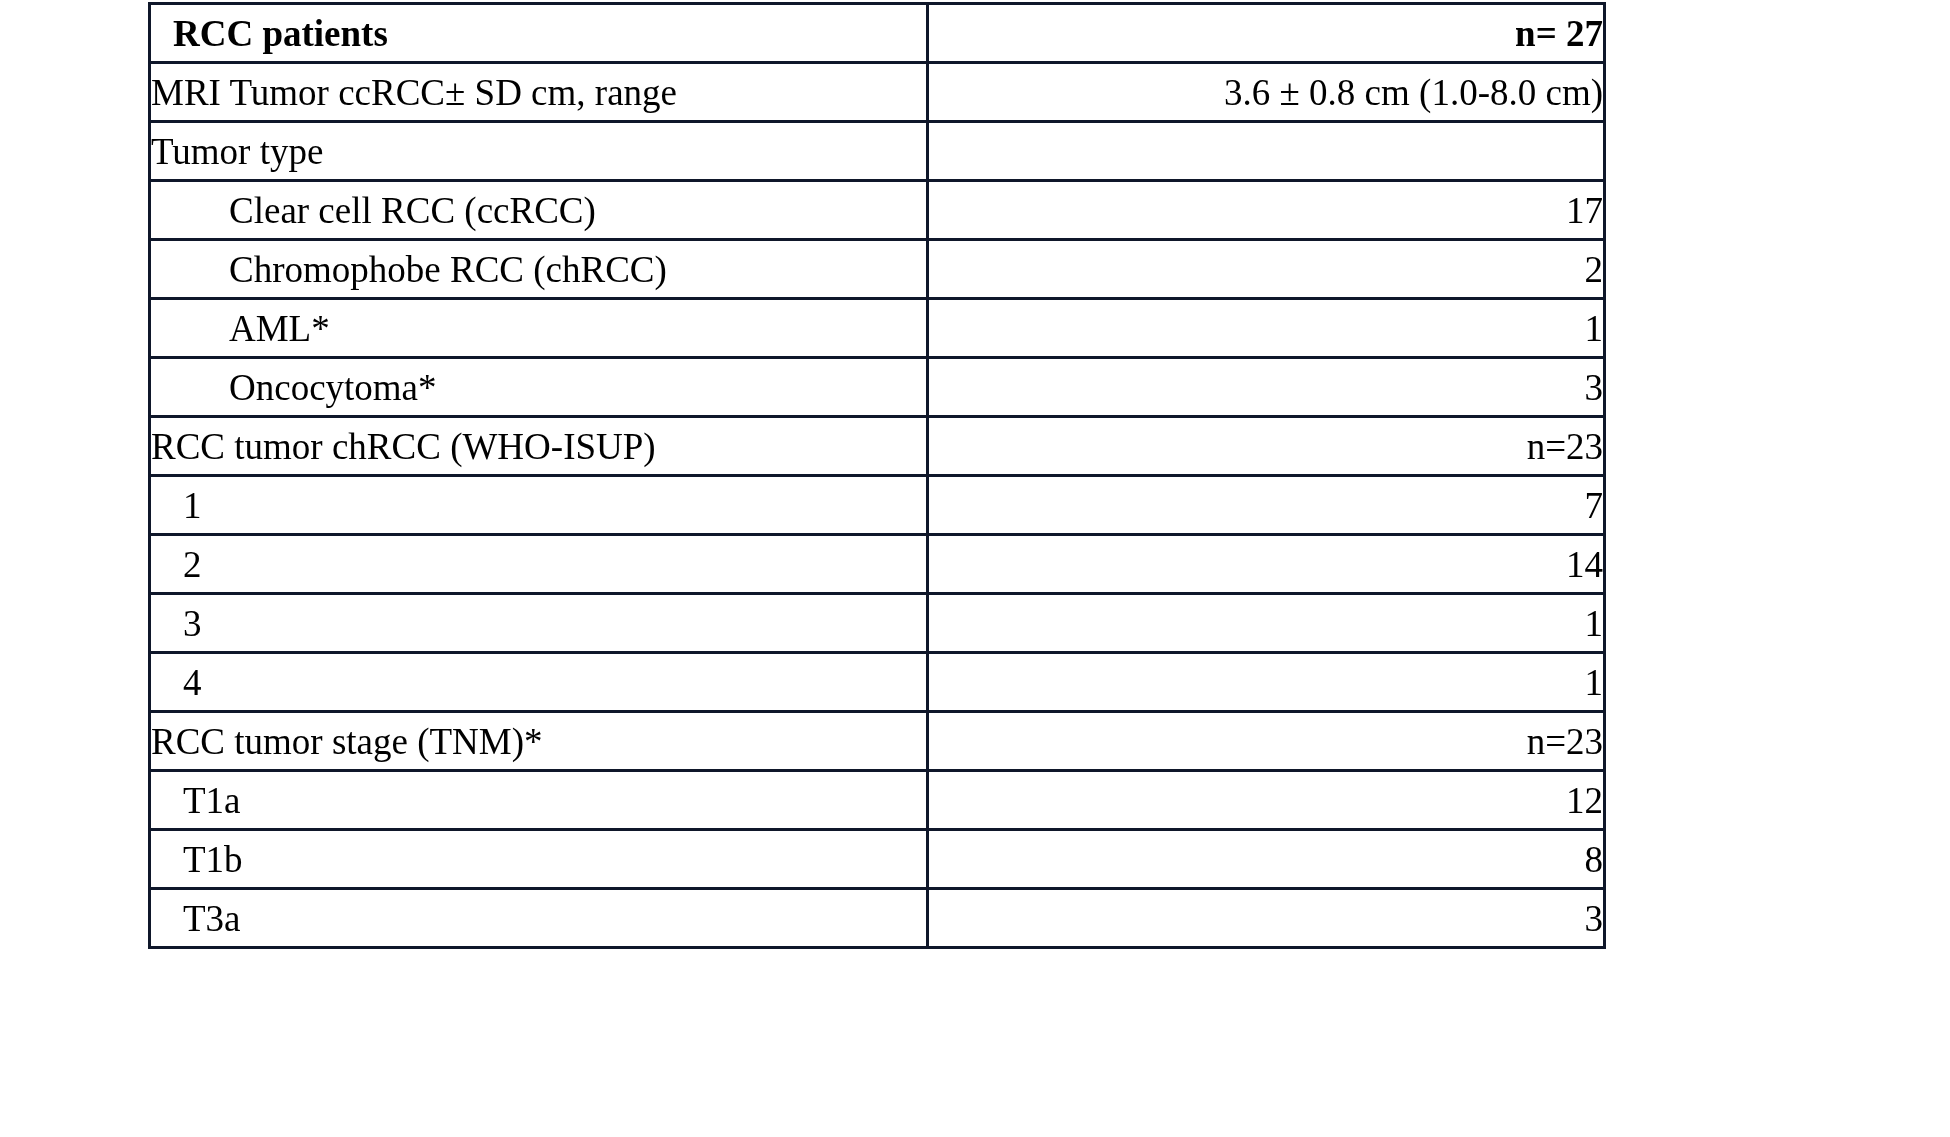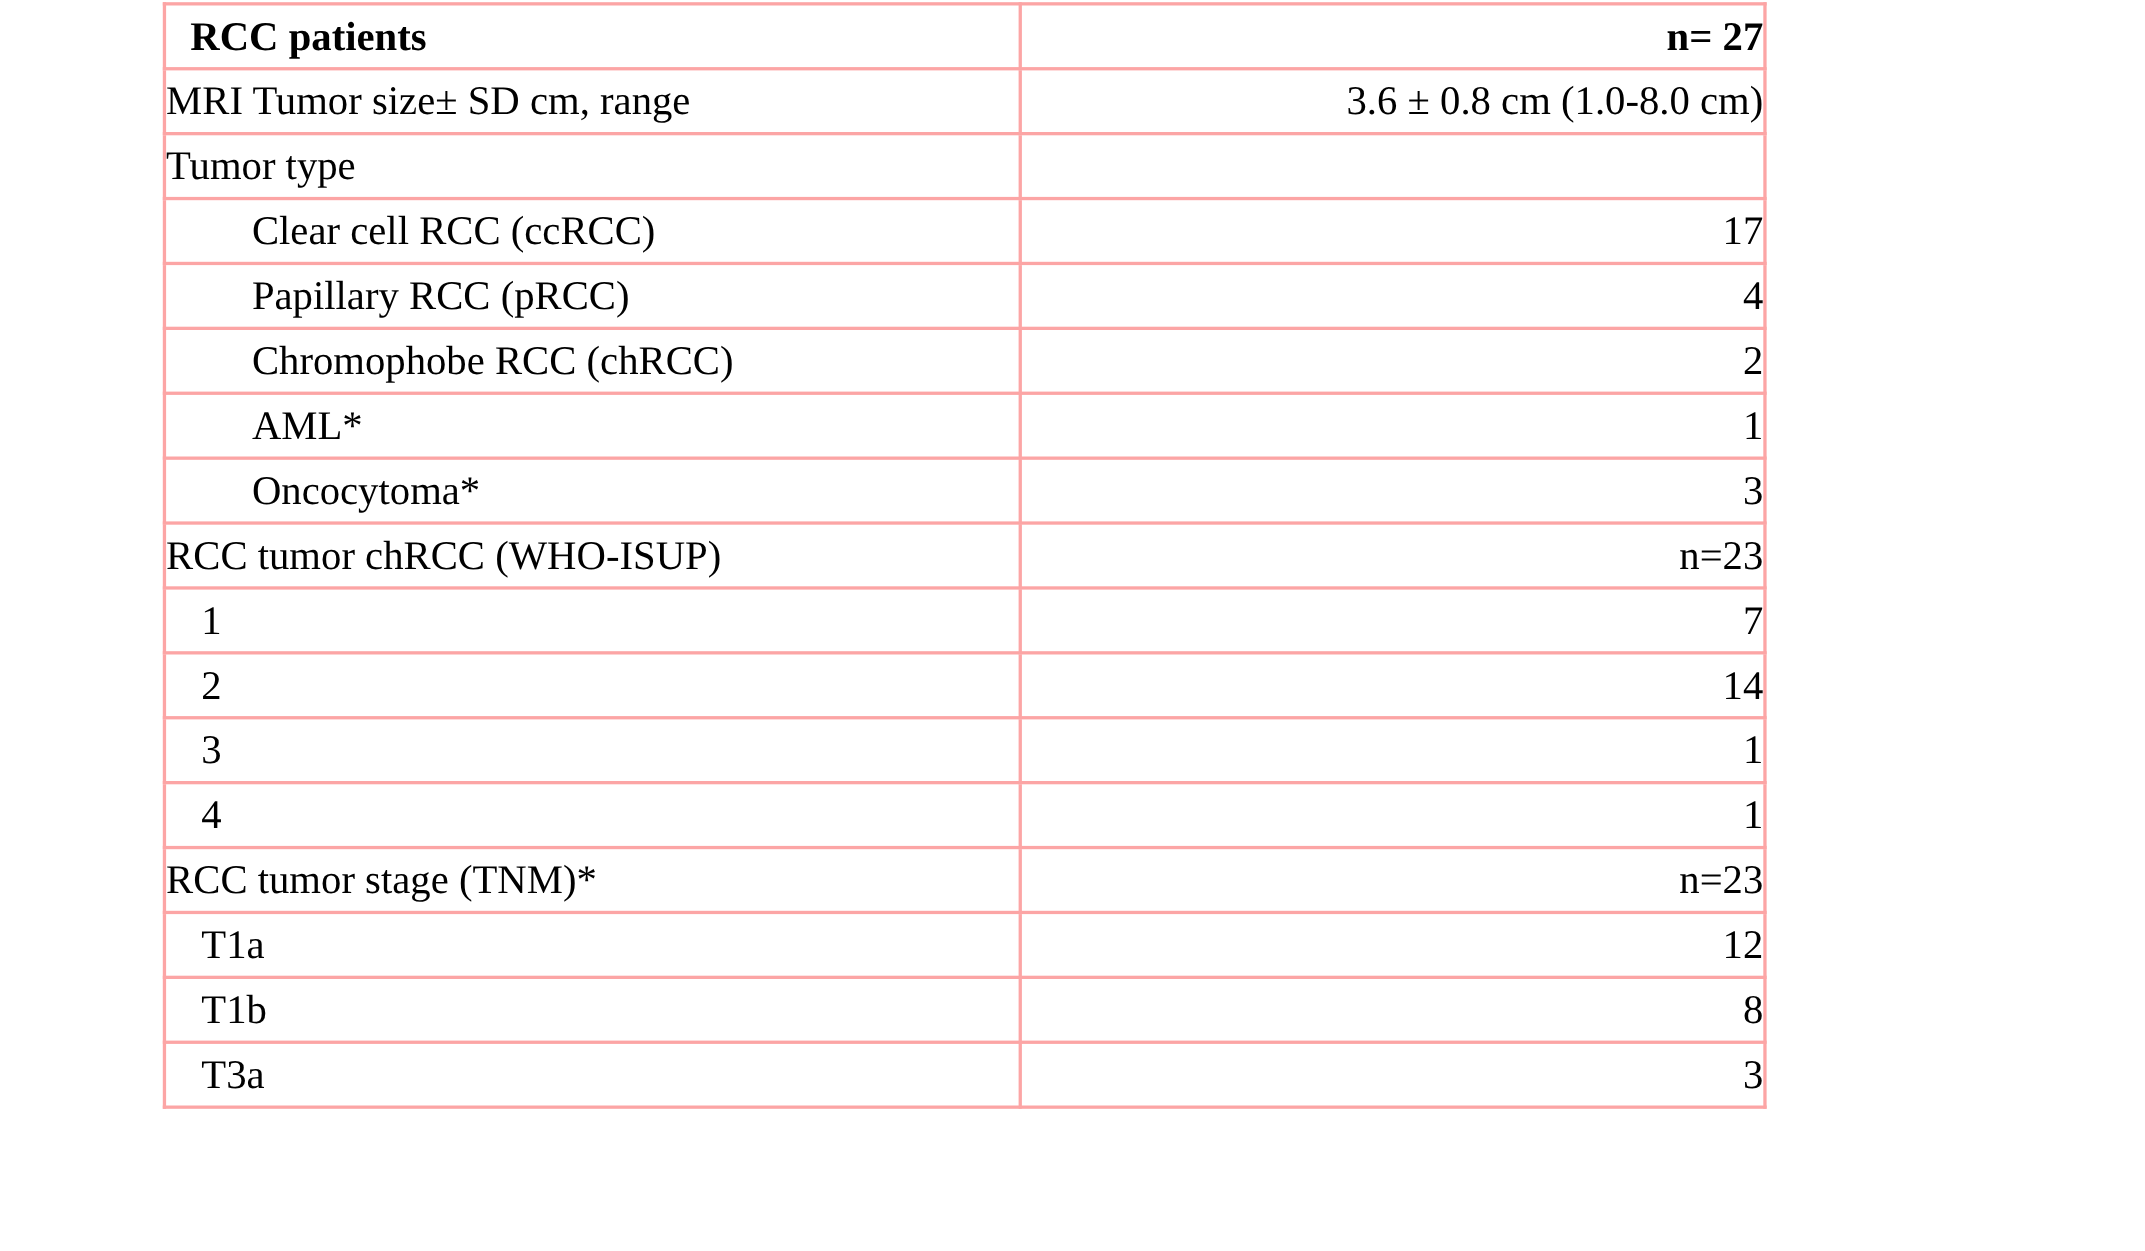--- a/index.html
+++ b/index.html
@@ -33,21 +33,21 @@
     border-collapse: collapse;
     table-layout: fixed;
     width: 1455px;
     background: #ffffff;
   }
 
   table.rcc-table col.c-label { width: 778px; }
   table.rcc-table col.c-value { width: 677px; }
 
   table.rcc-table td {
-    border: 3px solid #fca5a5;
+    border: 3px solid #0f172a;
     padding: 0;
     vertical-align: middle;
     font-size: 37px;
     line-height: 1.0;
     height: 56px;
   }
 
   
   .row-header td {
     font-weight: bold;
@@ -88,34 +88,30 @@
       <colgroup>
         <col class="c-label">
         <col class="c-value">
       </colgroup>
       <tbody id="table-body">
         <tr class="row-header">
           <td class="label-cell">RCC patients</td>
           <td class="value-cell value-left">n= 27</td>
         </tr>
       <tr class="row-tall">
-            <td class="label-cell">MRI Tumor size± SD cm, range</td>
+            <td class="label-cell">MRI Tumor ccRCC± SD cm, range</td>
             <td class="value-cell value-left">3.6 ± 0.8 cm (1.0-8.0 cm)</td>
           </tr>
           <tr>
             <td class="label-cell">Tumor type</td>
             <td class="value-cell empty"></td>
           </tr>
           <tr>
             <td class="label-cell indent-2">Clear cell RCC (ccRCC)</td>
             <td class="value-cell">17</td>
-          </tr>
-          <tr>
-            <td class="label-cell indent-2">Papillary RCC (pRCC)</td>
-            <td class="value-cell">4</td>
           </tr>
           <tr>
             <td class="label-cell indent-2">Chromophobe RCC (chRCC)</td>
             <td class="value-cell">2</td>
           </tr>
           <tr>
             <td class="label-cell indent-2">AML*</td>
             <td class="value-cell">1</td>
           </tr>
           <tr>

